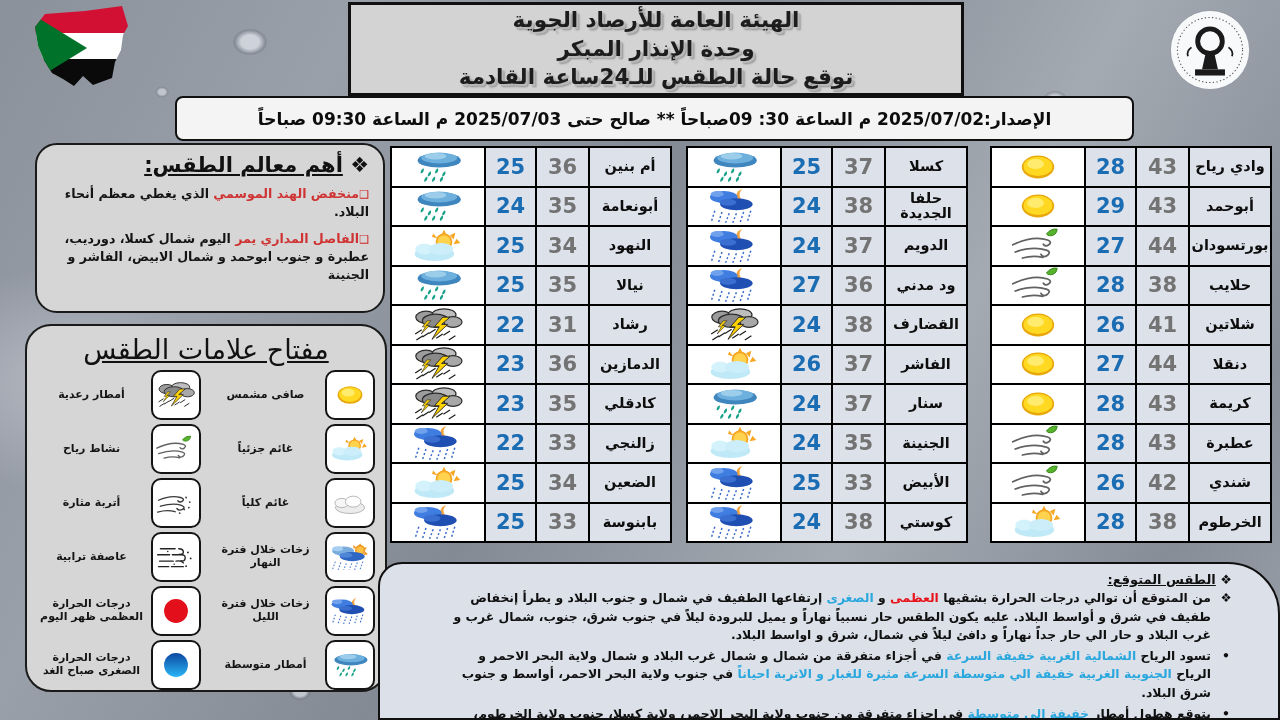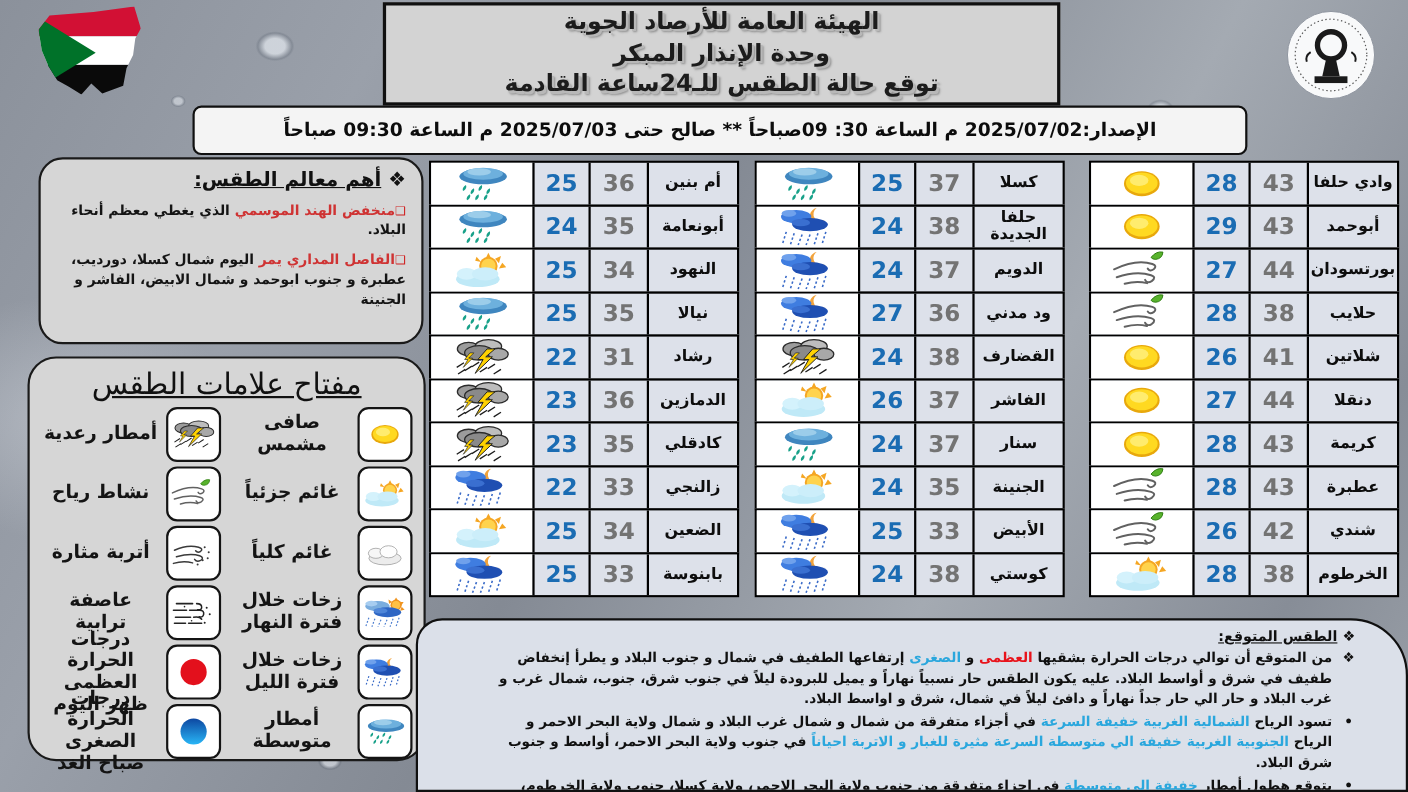--- a/index.html
+++ b/index.html
@@ -27,32 +27,32 @@
   #title-box .tl{font-weight:bold;font-size:21.5px;color:#1c1c1c;line-height:1.32;
     text-shadow:2px 2px 0 #b8b8b8,3px 3px 2px #8f8f8f;}
   #logo{left:1156px;top:4px;width:108px;height:92px;display:flex;align-items:center;justify-content:center;}
   #issue-bar{left:175px;top:96px;width:955px;height:41px;background:#f4f4f4;
     border:2px solid #101010;border-radius:8px;display:flex;align-items:center;justify-content:center;
     direction:rtl;font-weight:bold;font-size:17px;color:#0c0c0c;}
   
   #features-panel{left:35px;top:143px;width:350px;height:170px;background:#d6d6d6;
     border:2.5px solid #1a1a1a;border-radius:22px;direction:rtl;padding:8px 14px 6px 10px;
     box-sizing:border-box;}
-  #features-panel .ptitle{font-weight:bold;font-size:18px;color:#111;}
+  #features-panel .ptitle{font-weight:bold;font-size:21px;color:#111;}
   #features-panel .ptitle u{text-decoration:underline;}
   .fitem{font-size:12.6px;font-weight:600;color:#141414;margin-top:8px;line-height:1.45;}
   .fitem .bullet-sq{color:#cf1f1f;font-size:11px;}
   .fitem .hl{color:#cf3333;}
   #key-panel{left:25px;top:324px;width:362px;height:368px;background:#d6d6d6;
     border:2.5px solid #1a1a1a;border-radius:26px;box-sizing:border-box;padding:6px 10px;}
   #key-panel .ktitle{text-align:center;font-weight:normal;font-size:27px;color:#111;
     text-decoration:underline;margin:2px 0 4px 0;direction:rtl;}
   #key-grid{display:grid;grid-template-columns:1fr 1fr;grid-auto-rows:52px;row-gap:2px;column-gap:10px;}
   .key-item{display:flex;align-items:center;gap:5px;}
-  .key-item .klabel{flex:1;text-align:center;font-weight:bold;font-size:17px;line-height:1.15;
+  .key-item .klabel{flex:1;text-align:center;font-weight:bold;font-size:11px;line-height:1.15;
     color:#141414;direction:rtl;}
   .kicon{width:50px;height:50px;background:#fff;border:2px solid #141414;border-radius:10px;
     flex:0 0 50px;display:flex;align-items:center;justify-content:center;box-sizing:border-box;}
   .kicon svg{width:44px;height:40px;}
   
   .wtable{width:282px;}
   #table-0{left:390px;top:146px;} #table-1{left:686px;top:146px;} #table-2{left:990px;top:146px;}
   .wrow{display:flex;height:41.5px;border:2px solid #000;background:#dde1ea;margin-top:-2px;
     box-sizing:border-box;}
   .wrow:first-child{margin-top:0;}
@@ -792,21 +792,21 @@
     <div class="wrow">
       <div class="cell icon-cell">
         <svg viewBox="0 0 96 60">
           <ellipse cx="48" cy="30" rx="27" ry="19" fill="#e8a80c"></ellipse>
           <ellipse cx="48" cy="29" rx="24" ry="16" fill="#ffd921"></ellipse>
           <ellipse cx="44" cy="25" rx="14" ry="8.5" fill="#ffec6e"></ellipse>
         </svg>
       </div>
       <div class="cell minv">28</div>
       <div class="cell maxv">43</div>
-      <div class="cell cname">وادي حلفا</div>
+      <div class="cell cname">وادي رياح</div>
     </div>
     <div class="wrow">
       <div class="cell icon-cell">
         <svg viewBox="0 0 96 60">
           <ellipse cx="48" cy="30" rx="27" ry="19" fill="#e8a80c"></ellipse>
           <ellipse cx="48" cy="29" rx="24" ry="16" fill="#ffd921"></ellipse>
           <ellipse cx="44" cy="25" rx="14" ry="8.5" fill="#ffec6e"></ellipse>
         </svg>
       </div>
       <div class="cell minv">29</div>

